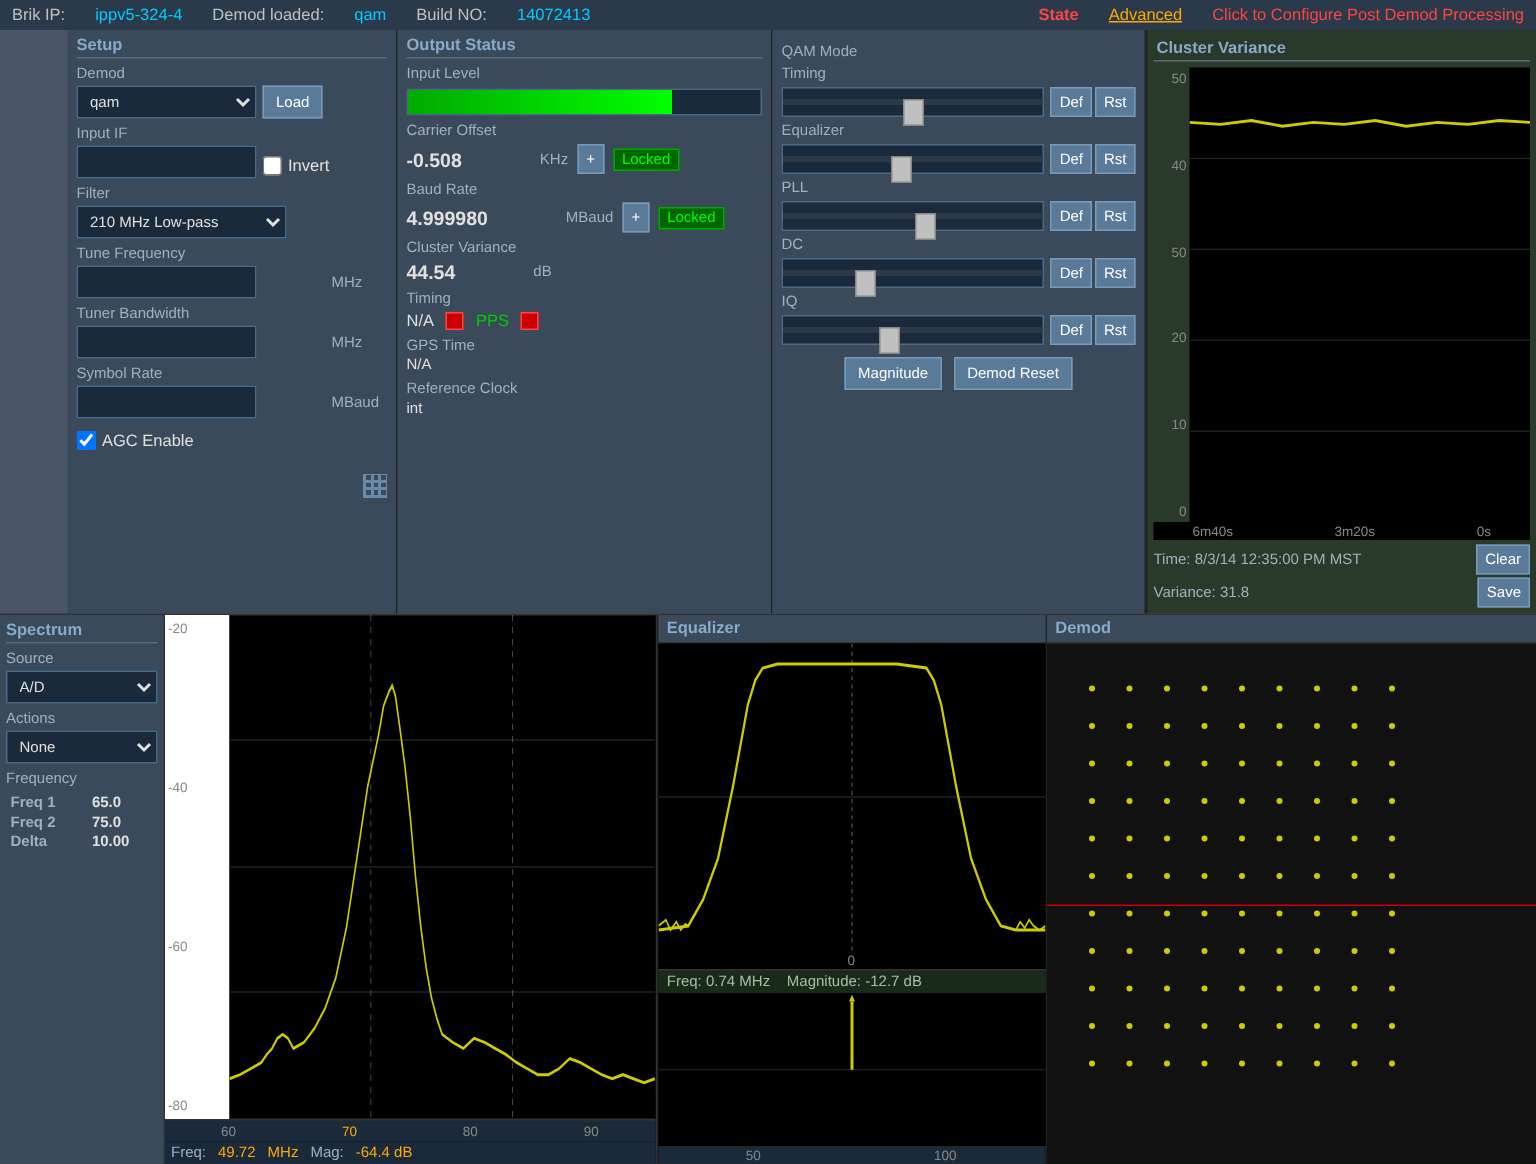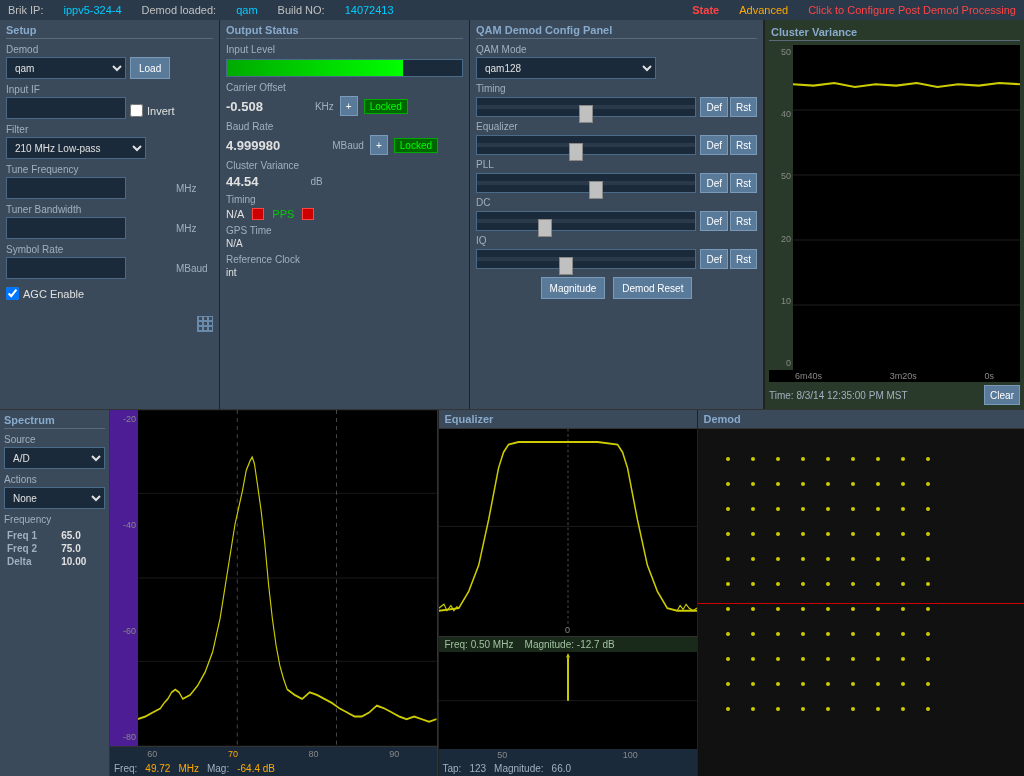--- a/index.html
+++ b/index.html
@@ -24,20 +24,21 @@
     }
     .main-layout {
       display: flex;
       flex-direction: column;
       height: calc(776px - 20px);
     }
     .top-section {
       display: flex;
       height: 390px;
       border-bottom: 1px solid #333;
+      padding-left: 45px;
     }
     .bottom-section {
       display: flex;
       height: calc(776px - 20px - 390px);
       flex: 1;
     }
     .panel-title {
       color: #88aacc;
       font-size: 11px;
       font-weight: bold;
@@ -254,21 +255,21 @@
 
 <div class="top-bar">
   <span>Brik IP:</span>
   <span style="color:#00ccff;">ippv5-324-4</span>
   <span>Demod loaded:</span>
   <span style="color:#00ccff;">qam</span>
   <span>Build NO:</span>
   <span style="color:#00ccff;">14072413</span>
   <span style="flex:1;"></span>
   <span style="color:#ff4444;font-weight:bold;">State</span>
-  <span style="color:#ffaa00;cursor:pointer;">Advanced</span>
+  <span style="color:#ffaa00;cursor:pointer;text-decoration:underline;">Advanced</span>
   <span style="color:#ff4444;cursor:pointer;">Click to Configure Post Demod Processing</span>
 </div>
 
 <div class="main-layout">
 
   <div class="top-section">
 
     <div class="setup-panel">
       <div class="panel-title">Setup</div>
       <div class="field-label">Demod</div>
@@ -346,25 +347,21 @@
         <span class="pps-label">PPS</span>
         <span class="status-red"></span>
       </div>
       <div class="field-label">GPS Time</div>
       <div style="color:#e0e0e0;font-size:10px;">N/A</div>
       <div class="field-label">Reference Clock</div>
       <div style="color:#e0e0e0;font-size:10px;">int</div>
     </div>
 
     <div class="qam-panel">
-      <div class="panel-title">QAM Demod Config Panel</div>
       <div class="field-label">QAM Mode</div>
-      <select class="select-wide" style="width:180px;">
-        <option>qam128</option>
-      </select>
       <div class="section-label">Timing</div>
       <div class="slider-row">
         <div class="slider-container" style="flex:1;">
           <input type="range" min="0" max="100" value="50" style="">
         </div>
         <div class="def-rst-btns">
           <button class="btn-small">Def</button>
           <button class="btn-small">Rst</button>
         </div>
       </div>
@@ -442,20 +439,27 @@
         <span>6m40s</span>
         <span>3m20s</span>
         <span>0s</span>
       </div>
       <div style="display:flex;align-items:center;justify-content:space-between;margin-top:3px;">
         <span style="color:#a0b0c0;font-size:10px;">
           <span>Time:</span>
           <span>8/3/14 12:35:00 PM MST</span>
         </span>
         <button class="btn-small">Clear</button>
+      </div>
+      <div style="display:flex;align-items:center;justify-content:space-between;margin-top:2px;">
+        <span style="color:#a0b0c0;font-size:10px;">
+          <span>Variance:</span>
+          <span>31.8</span>
+        </span>
+        <button class="btn-small">Save</button>
       </div>
     </div>
   </div>
 
   <div class="bottom-section">
 
     <div class="spectrum-left">
       <div class="panel-title">Spectrum</div>
       <div class="field-label">Source</div>
       <select class="select-med" style="width:100%;">
@@ -480,21 +484,21 @@
           <td class="label-cell">Delta</td>
           <td style="color:#e0e0e0;">10.00</td>
         </tr>
       </tbody>
         </table>
     </div>
 
     <div style="flex:1;display:flex;flex-direction:column;background:#000;border-right:1px solid #333;position:relative;min-width:0;">
       <div style="display:flex;flex:1;position:relative;">
 
-        <div style="width:28px;background:#4c1d95;display:flex;flex-direction:column;justify-content:space-between;padding:4px 2px;color:#888;font-size:9px;text-align:right;">
+        <div style="width:43px;background:#ffffff;display:flex;flex-direction:column;justify-content:space-between;padding:4px 2px;color:#888;font-size:9px;text-align:left;">
           <span>-20</span>
           <span>-40</span>
           <span>-60</span>
           <span>-80</span>
         </div>
         <div style="flex:1;background:#000;position:relative;">
           <svg width="100%" height="100%" style="position:absolute;top:0;left:0;" viewBox="0 0 400 250" preserveAspectRatio="none">
 
             <line x1="0" y1="0" x2="400" y2="0" stroke="#333" stroke-width="0.5"></line>
             <line x1="0" y1="62" x2="400" y2="62" stroke="#333" stroke-width="0.5"></line>
@@ -539,43 +543,37 @@
             <polyline points="240,140 243,136 246,139 249,135 252,138 256,140 260,138" fill="none" stroke="#cccc00" stroke-width="1"></polyline>
           </svg>
         </div>
 
         <div style="background:#000;text-align:center;color:#888;font-size:9px;padding:1px;">
           <span>0</span>
         </div>
 
         <div class="eq-info">
           <span>Freq:</span>
-          <span>0.50 MHz</span>
+          <span>0.74 MHz</span>
           &nbsp;&nbsp;
           <span>Magnitude:</span>
           <span>-12.7 dB</span>
         </div>
 
         <div style="flex:1;background:#000;position:relative;min-height:80px;">
           <svg width="100%" height="100%" viewBox="0 0 260 90" preserveAspectRatio="none" style="position:absolute;top:0;left:0;">
             <line x1="0" y1="45" x2="260" y2="45" stroke="#333" stroke-width="0.5"></line>
 
             <line x1="130" y1="45" x2="130" y2="5" stroke="#cccc00" stroke-width="2"></line>
             <polygon points="128,5 132,5 130,1" fill="#cccc00"></polygon>
           </svg>
         </div>
         <div style="display:flex;justify-content:space-around;padding:1px;background:#1a2a3a;color:#888;font-size:9px;">
           <span>50</span>
           <span>100</span>
-        </div>
-        <div style="background:#1a2a3a;padding:2px 4px;font-size:10px;color:#a0b0c0;display:flex;gap:8px;">
-          <span>Tap:</span>
-          <span>123</span>
-          <span>Magnitude:</span>
-          <span>66.0</span>
         </div>
       </div>
     </div>
 
     <div class="demod-panel">
       <div class="demod-title">Demod</div>
       <div class="demod-chart">
 
         <div style="position:absolute;width:100%;height:1px;background:#cc0000;top:50%;z-index:2;"></div>
 

